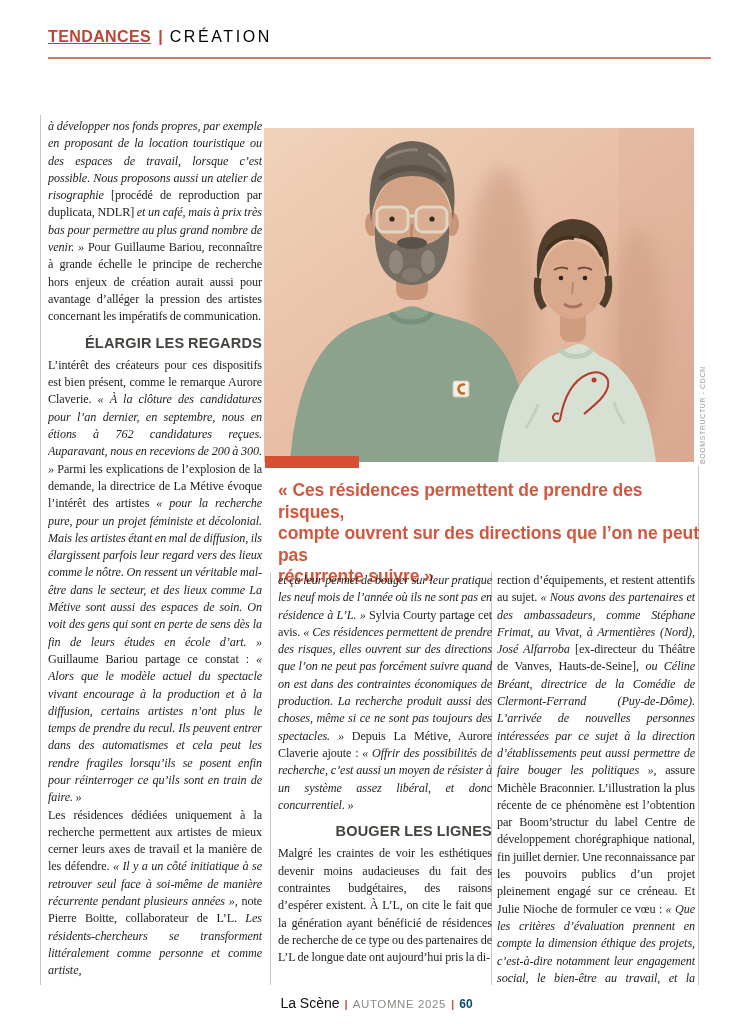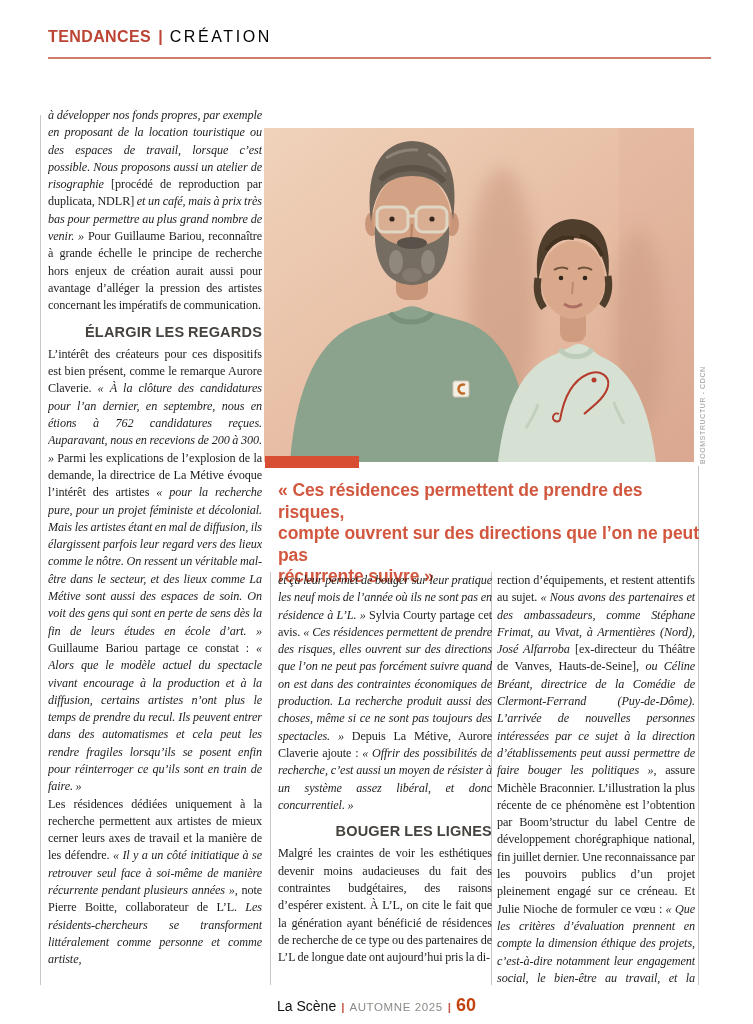--- a/index.html
+++ b/index.html
@@ -1,20 +1,20 @@
 <!DOCTYPE html>
 <html><head>
 <meta charset="utf-8">
 <style>
   html,body{margin:0;padding:0;background:#ffffff;}
   .page{position:relative;width:753px;height:1024px;background:#ffffff;overflow:hidden;
         font-family:"Liberation Sans",sans-serif;}
   
   .kicker{position:absolute;left:48px;top:28px;font-size:16px;color:#bc4434;white-space:nowrap;}
-  .kicker .sec{font-weight:bold;letter-spacing:0.4px;}
+  .kicker .sec{font-weight:bold;letter-spacing:0.4px;text-decoration:underline;}
   .kicker .div{font-weight:bold;margin:0 7px;}
   .kicker .sub{font-weight:normal;letter-spacing:2.6px;color:#000000;}
   .kicker-rule{position:absolute;left:48px;top:57px;width:663px;height:2px;background:#d07c6c;}
   
   .vrule{position:absolute;width:1px;background:#c6c6c6;}
   
   .col{position:absolute;width:214px;overflow:hidden;text-align:justify;
        font-family:"Liberation Serif",serif;font-size:12.2px;line-height:17.3px;
        color:#1d1d1b;letter-spacing:-0.1px;word-spacing:-0.4px;}
   .bp{margin:0;}
@@ -32,38 +32,38 @@
   .quote{position:absolute;left:278px;top:480px;width:434px;color:#d2573f;
          font-weight:bold;font-size:17.5px;line-height:21.5px;letter-spacing:-0.1px;}
   .attr{position:absolute;left:278px;top:545px;width:434px;font-weight:bold;
         font-size:11.5px;color:#2b2b28;letter-spacing:-0.1px;}
   
   .footer{position:absolute;left:0;top:995px;width:753px;text-align:center;
           font-size:11.5px;color:#1d1d1b;white-space:nowrap;}
   .footer .mag{font-weight:normal;font-size:14px;color:#111;}
   .footer .fsep{color:#c5564a;margin:0 5px;font-weight:bold;}
   .footer .iss{color:#8d8a86;letter-spacing:0.6px;}
-  .footer .pg{font-weight:bold;font-size:18px;color:#c2410c;}
+  .footer .pg{font-weight:bold;font-size:12px;color:#0c4a6e;}
 </style>
 </head>
 <body>
 
 <div class="page">
 
   <div class="kicker">
     <span class="sec">TENDANCES</span><span class="div">|</span><span class="sub">CRÉATION</span>
   </div>
   <div class="kicker-rule"></div>
 
   <div class="vrule" style="left:40px;top:115px;height:870px;"></div>
   <div class="vrule" style="left:270px;top:572px;height:413px;"></div>
   <div class="vrule" style="left:491px;top:572px;height:413px;"></div>
   <div class="vrule" style="left:698px;top:466px;height:519px;"></div>
 
-  <div class="col" style="left:48px;top:107px;height:868px;">
+  <div class="col" style="left:48px;top:118px;height:868px;">
     <p class="bp"><span class="it">à développer nos fonds propres, par exemple en proposant de la location touristique ou des espaces de travail, lorsque c’est possible. Nous proposons aussi un atelier de risographie </span><span>[procédé de reproduction par duplicata, NDLR] </span><span class="it">et un café, mais à prix très bas pour permettre au plus grand nombre de venir. » </span><span>Pour Guillaume Bariou, reconnaître à grande échelle le principe de recherche hors enjeux de création aurait aussi pour avantage d’alléger la pression des artistes concernant les impératifs de communication.</span></p>
     <h3 class="shead">ÉLARGIR LES REGARDS</h3>
     <p class="bp"><span>L’intérêt des créateurs pour ces dispositifs est bien présent, comme le remarque Aurore Claverie. </span><span class="it">« À la clôture des candidatures pour l’an dernier, en septembre, nous en étions à 762 candidatures reçues. Auparavant, nous en recevions de 200 à 300. » </span><span>Parmi les explications de l’explosion de la demande, la directrice de La Métive évoque l’intérêt des artistes </span><span class="it">« pour la recherche pure, pour un projet féministe et décolonial. Mais les artistes étant en mal de diffusion, ils élargissent parfois leur regard vers des lieux comme le nôtre. On ressent un véritable mal-être dans le secteur, et des lieux comme La Métive sont aussi des espaces de soin. On voit des gens qui sont en perte de sens dès la fin de leurs études en école d’art. » </span><span>Guillaume Bariou partage ce constat : </span><span class="it">« Alors que le modèle actuel du spectacle vivant encourage à la production et à la diffusion, certains artistes n’ont plus le temps de prendre du recul. Ils peuvent entrer dans des automatismes et cela peut les rendre fragiles lorsqu’ils se posent enfin pour réinterroger ce qu’ils sont en train de faire. »</span></p>
     <p class="bp"><span>Les résidences dédiées uniquement à la recherche permettent aux artistes de mieux cerner leurs axes de travail et la manière de les défendre. </span><span class="it">« Il y a un côté initiatique à se retrouver seul face à soi-même de manière récurrente pendant plusieurs années »</span><span>, note Pierre Boitte, collaborateur de L’L. </span><span class="it">Les résidents-chercheurs se transforment littéralement comme personne et comme artiste,</span></p>
   </div>
 
   <div class="photo">
     <svg viewBox="0 0 430 334" width="430" height="334">
       <defs>
         <linearGradient id="wall" x1="0" y1="0" x2="1" y2="1">

